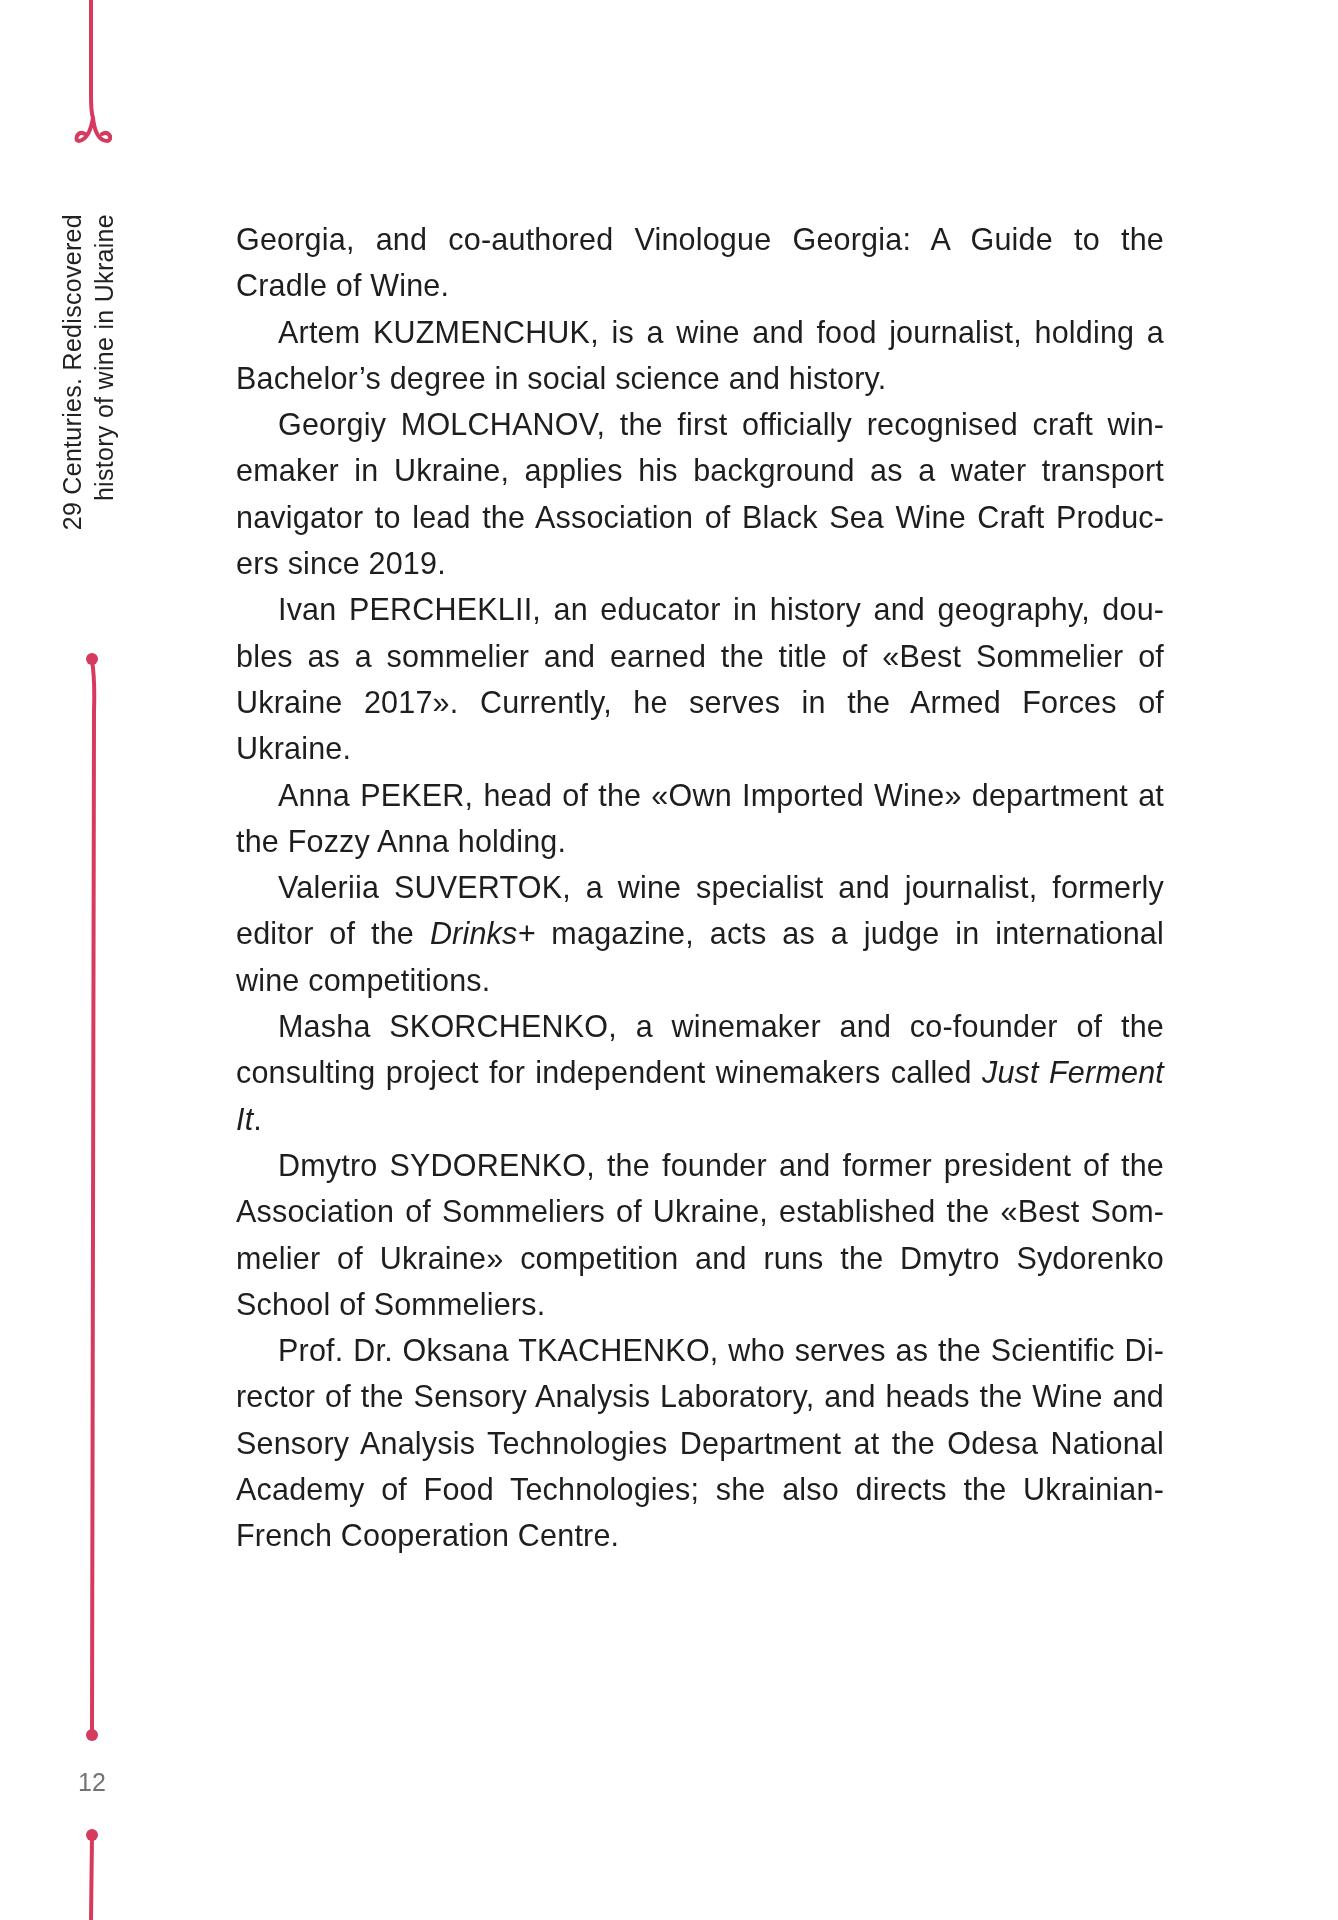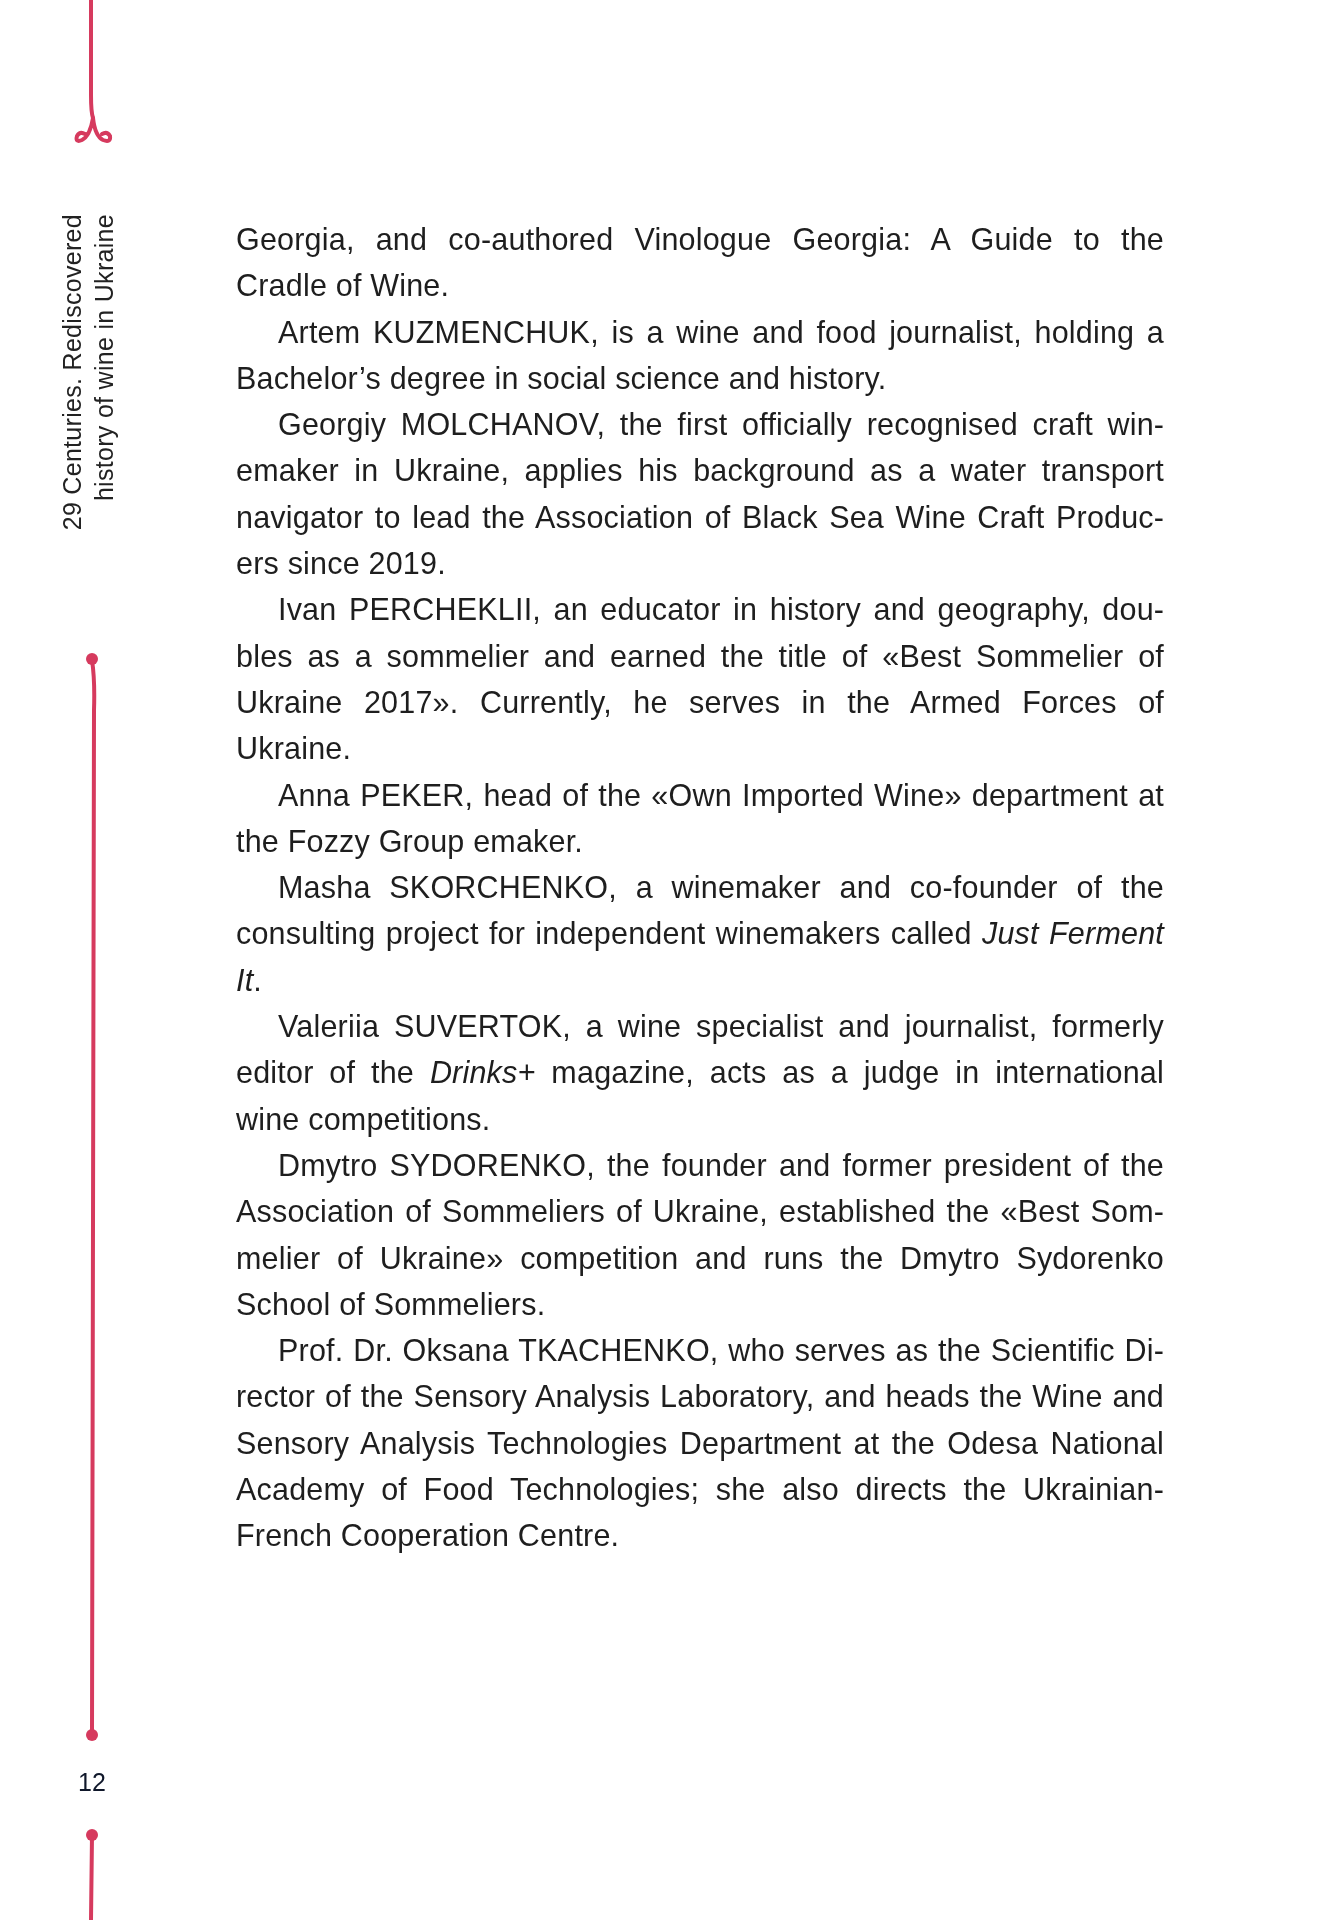--- a/index.html
+++ b/index.html
@@ -37,21 +37,21 @@
       text-align: right;
     }
     .running-head div { white-space: nowrap; }
     .page-number {
       position: absolute;
       left: 74px;
       top: 1768px;
       width: 36px;
       text-align: center;
       font-size: 25px;
-      color: #0f172a;
+      color: #737373;
     }
     .body-text {
       position: absolute;
       left: 236px;
       top: 216px;
       width: 928px;
       font-size: 30.5px;
       line-height: 46.3px;
       letter-spacing: 0.2px;
       text-align: justify;
@@ -93,18 +93,18 @@
   <div>history of wine in Ukraine</div>
 </div>
 
 <div class="page-number">12</div>
 
 <div class="body-text" id="body-text">
     <p class="continuation"><span>Georgia, and co-authored Vinologue Georgia: A Guide to the Cradle of Wine.</span></p>
     <p><span>Artem KUZMENCHUK, is a wine and food journalist, holding a Bachelor’s degree in social science and history.</span></p>
     <p><span>Georgiy MOLCHANOV, the first officially recognised craft win­emaker in Ukraine, applies his background as a water transport navigator to lead the Association of Black Sea Wine Craft Produc­ers since 2019.</span></p>
     <p><span>Ivan PERCHEKLII, an educator in history and geography, dou­bles as a sommelier and earned the title of «Best Sommelier of Ukraine 2017». Currently, he serves in the Armed Forces of Ukraine.</span></p>
-    <p><span>Anna PEKER, head of the «Own Imported Wine» department at the Fozzy Group emaker.</span></p>
+    <p><span>Anna PEKER, head of the «Own Imported Wine» department at the Fozzy Anna holding.</span></p>
+    <p><span>Valeriia SUVERTOK, a wine specialist and journalist, formerly editor of the </span><em>Drinks+</em><span> magazine, acts as a judge in international wine competitions.</span></p>
     <p><span>Masha SKORCHENKO, a winemaker and co-founder of the consulting project for independent winemakers called </span><em>Just Fer­ment It</em><span>.</span></p>
-    <p><span>Valeriia SUVERTOK, a wine specialist and journalist, formerly editor of the </span><em>Drinks+</em><span> magazine, acts as a judge in international wine competitions.</span></p>
     <p><span>Dmytro SYDORENKO, the founder and former president of the Association of Sommeliers of Ukraine, established the «Best Som­melier of Ukraine» competition and runs the Dmytro Sydorenko School of Sommeliers.</span></p>
     <p><span>Prof. Dr. Oksana TKACHENKO, who serves as the Scientific Di­rector of the Sensory Analysis Laboratory, and heads the Wine and Sensory Analysis Technologies Department at the Odesa Na­tional Academy of Food Technologies; she also directs the Ukrain­ian-French Cooperation Centre.</span></p>
   </div>
 
 </body></html>

